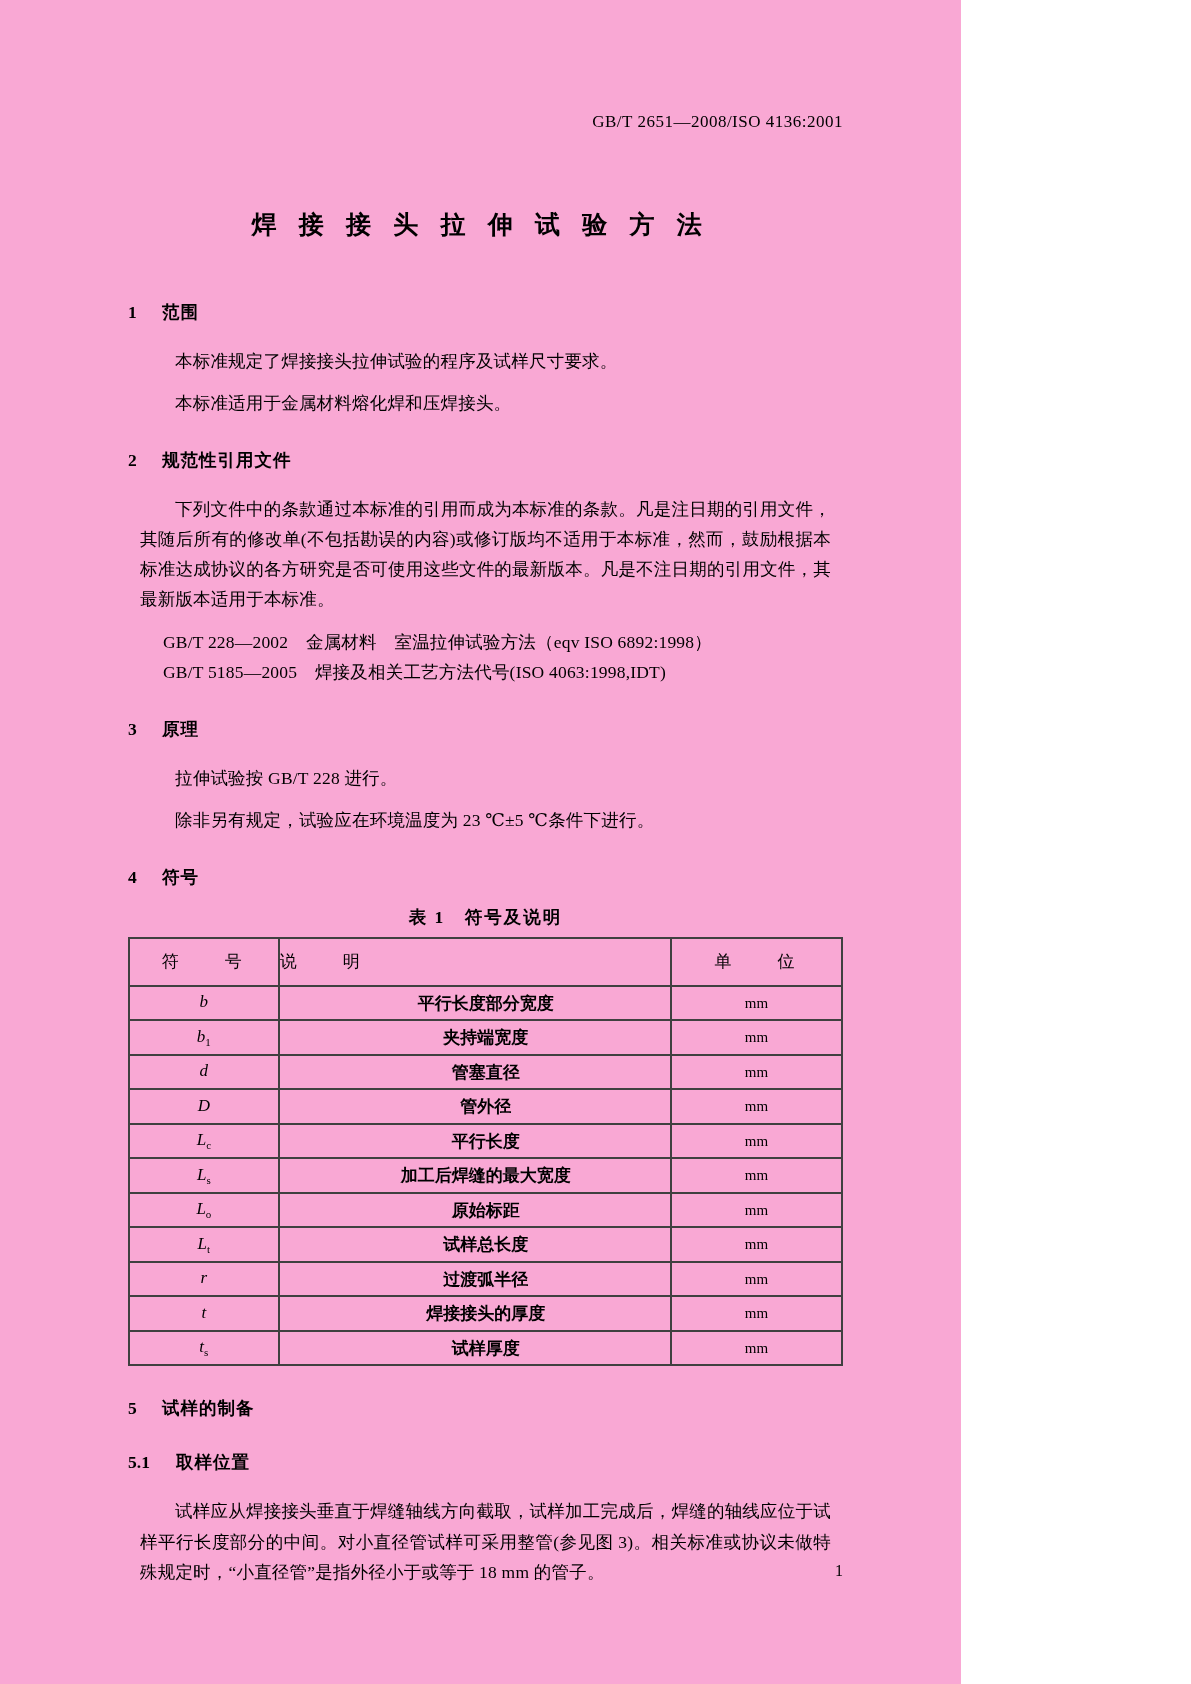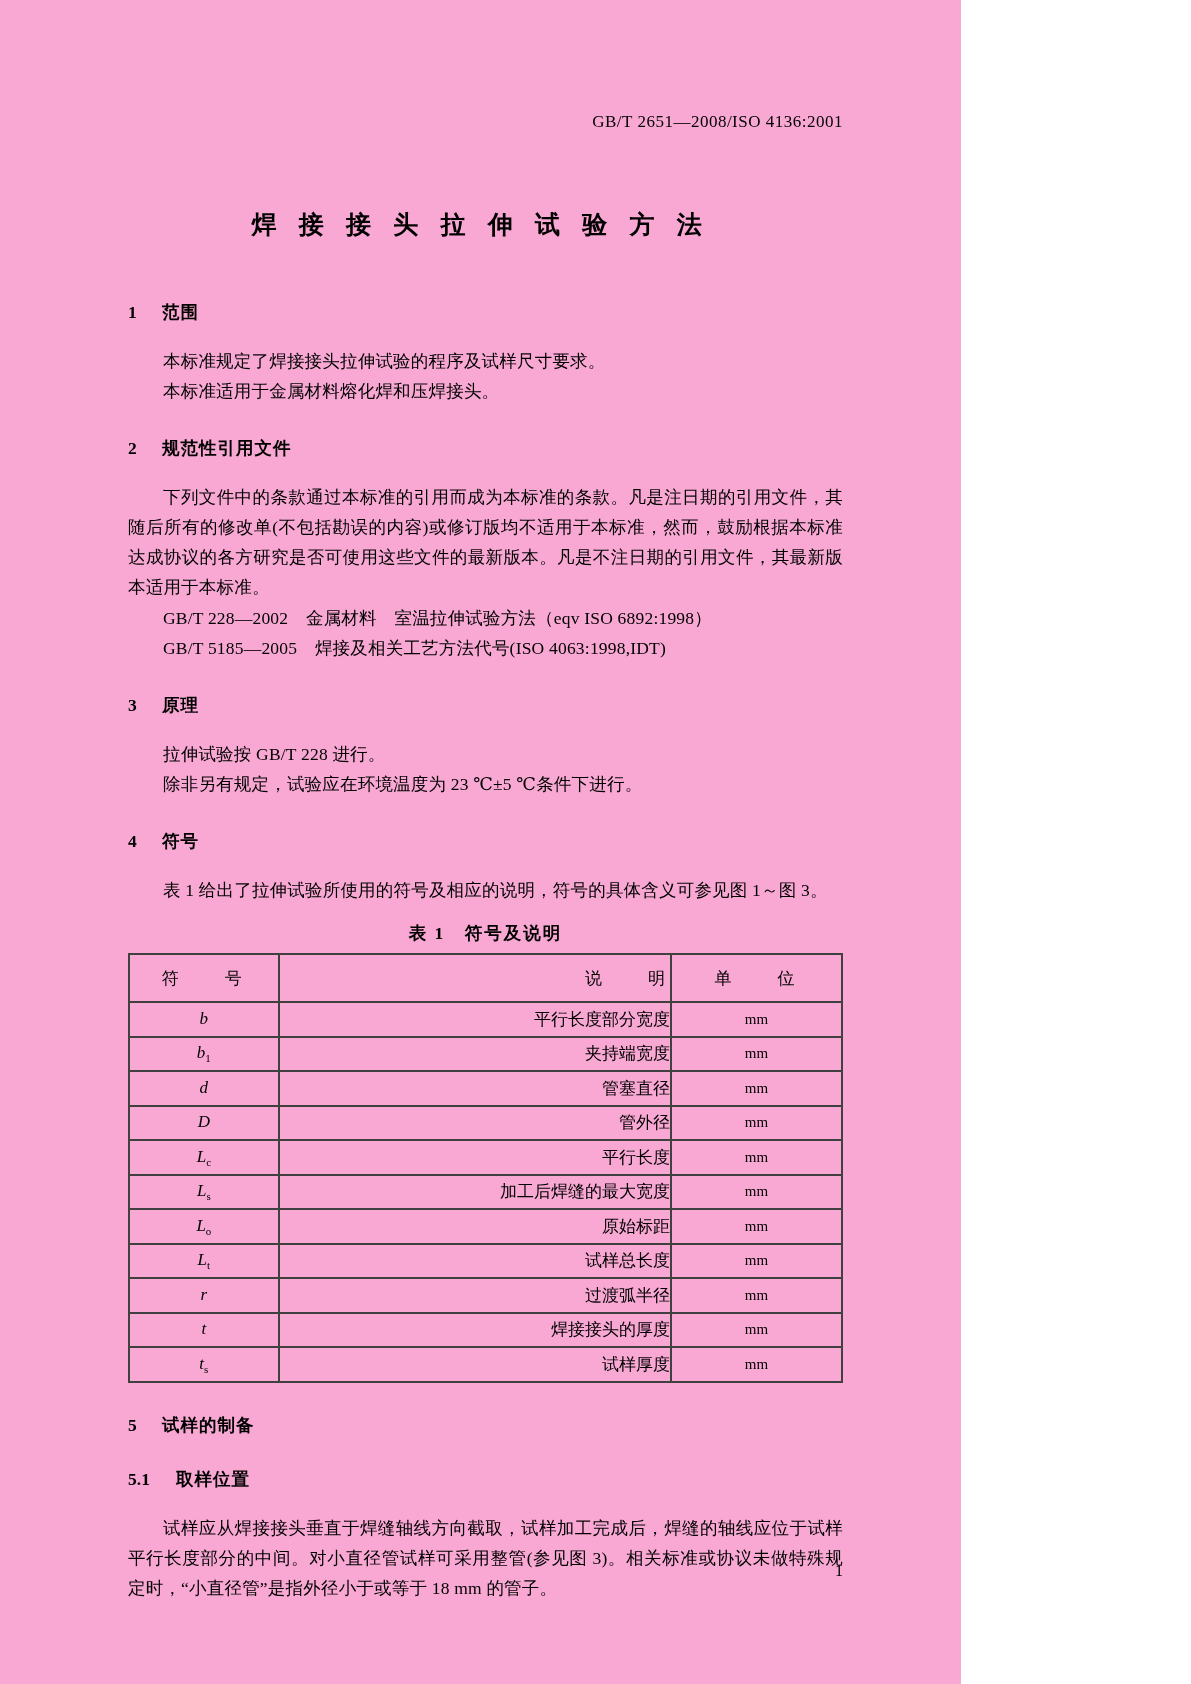--- a/index.html
+++ b/index.html
@@ -56,21 +56,21 @@
   }
   .h-text {
     font-weight: bold;
     font-size: 17.5px;
     letter-spacing: 1px;
   }
   .para {
     font-size: 17.5px;
     line-height: 1.72;
     text-align: justify;
-    margin: 0;
+    margin: 12px;
     letter-spacing: 0.2px;
   }
   .indent {
     text-indent: 2em;
   }
   .blk-1 { margin-top: 22px; }
   .blk-2 { margin-top: 30px; }
   .tbl-caption {
     text-align: center;
     font-size: 17.5px;
@@ -91,21 +91,21 @@
     font-weight: normal;
     height: 44px;
     letter-spacing: 4px;
     font-size: 17px;
   }
   table.sym td {
     height: 32.5px;
     padding: 0 0 0 0;
   }
   .col-sym { width: 21%; text-align: center; }
-  .col-desc { width: 55%; text-align: right; padding-left: 22px !important; }
+  .col-desc { width: 55%; text-align: center; padding-left: 22px !important; font-weight: bold; }
   .col-unit { width: 24%; text-align: center; }
   .sym-italic {
     font-style: italic;
     font-size: 17px;
   }
   .sym-italic sub {
     font-size: 11px;
     font-style: normal;
   }
   .desc-cn {
@@ -157,29 +157,28 @@
       <span class="h-num">3</span>
       <span class="h-text">原理</span>
     </div>
     <p class="para indent blk-1">拉伸试验按 GB/T 228 进行。</p>
     <p class="para indent">除非另有规定，试验应在环境温度为 23 ℃±5 ℃条件下进行。</p>
 
     <div class="h-row blk-2">
       <span class="h-num">4</span>
       <span class="h-text">符号</span>
     </div>
-    <p class="para indent blk-1">表 1 给出了拉伸试验所使用的符号及相应的说明，符号的具体含义可参见图 1～图 3。</p>
 
     <div class="tbl-caption">表 1　符号及说明</div>
 
     <table class="sym">
       <thead>
         <tr>
           <th class="col-sym">符　　号</th>
-          <th class="col-desc" style="text-align:right;padding-left:0 !important;font-family:Liberation Mono, monospace;">说　　明</th>
+          <th class="col-desc" style="text-align:left;padding-left:0 !important;font-family:Liberation Mono, monospace;">说　　明</th>
           <th class="col-unit">单　　位</th>
         </tr>
       </thead>
       <tbody>
         <tr>
           <td class="col-sym"><span class="sym-italic">b</span><span class="sym-italic"><sub></sub></span></td>
           <td class="col-desc desc-cn">平行长度部分宽度</td>
           <td class="col-unit unit-txt">mm</td>
         </tr>
         <tr>

